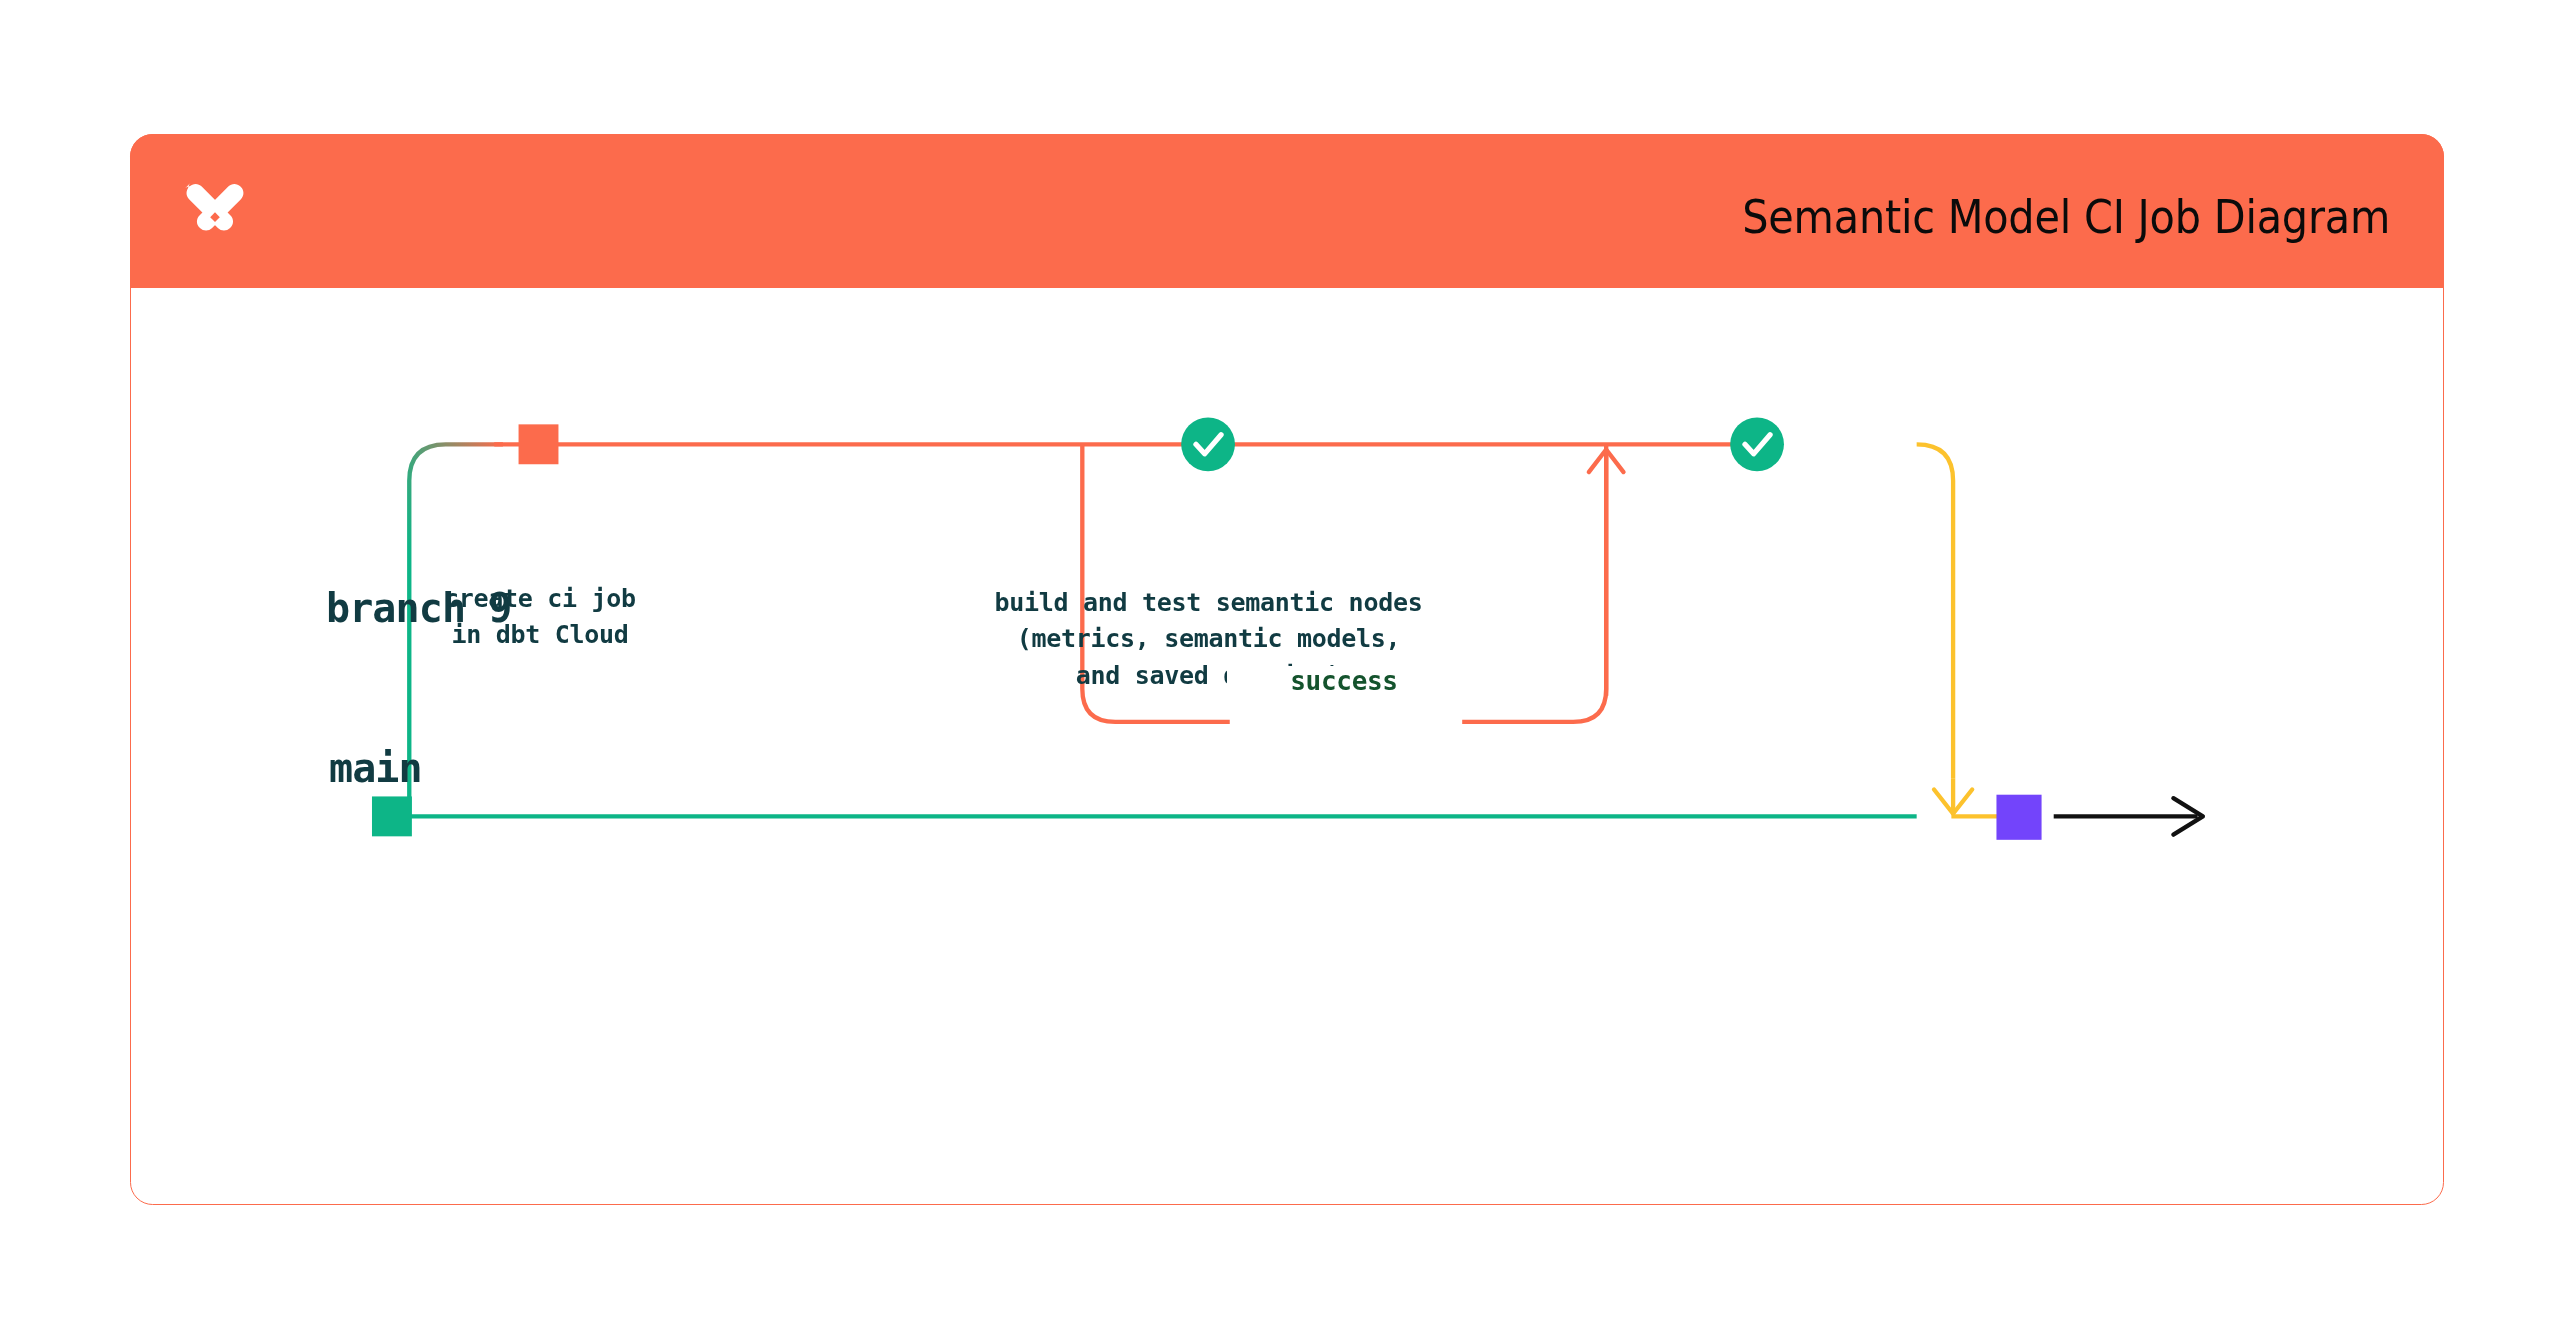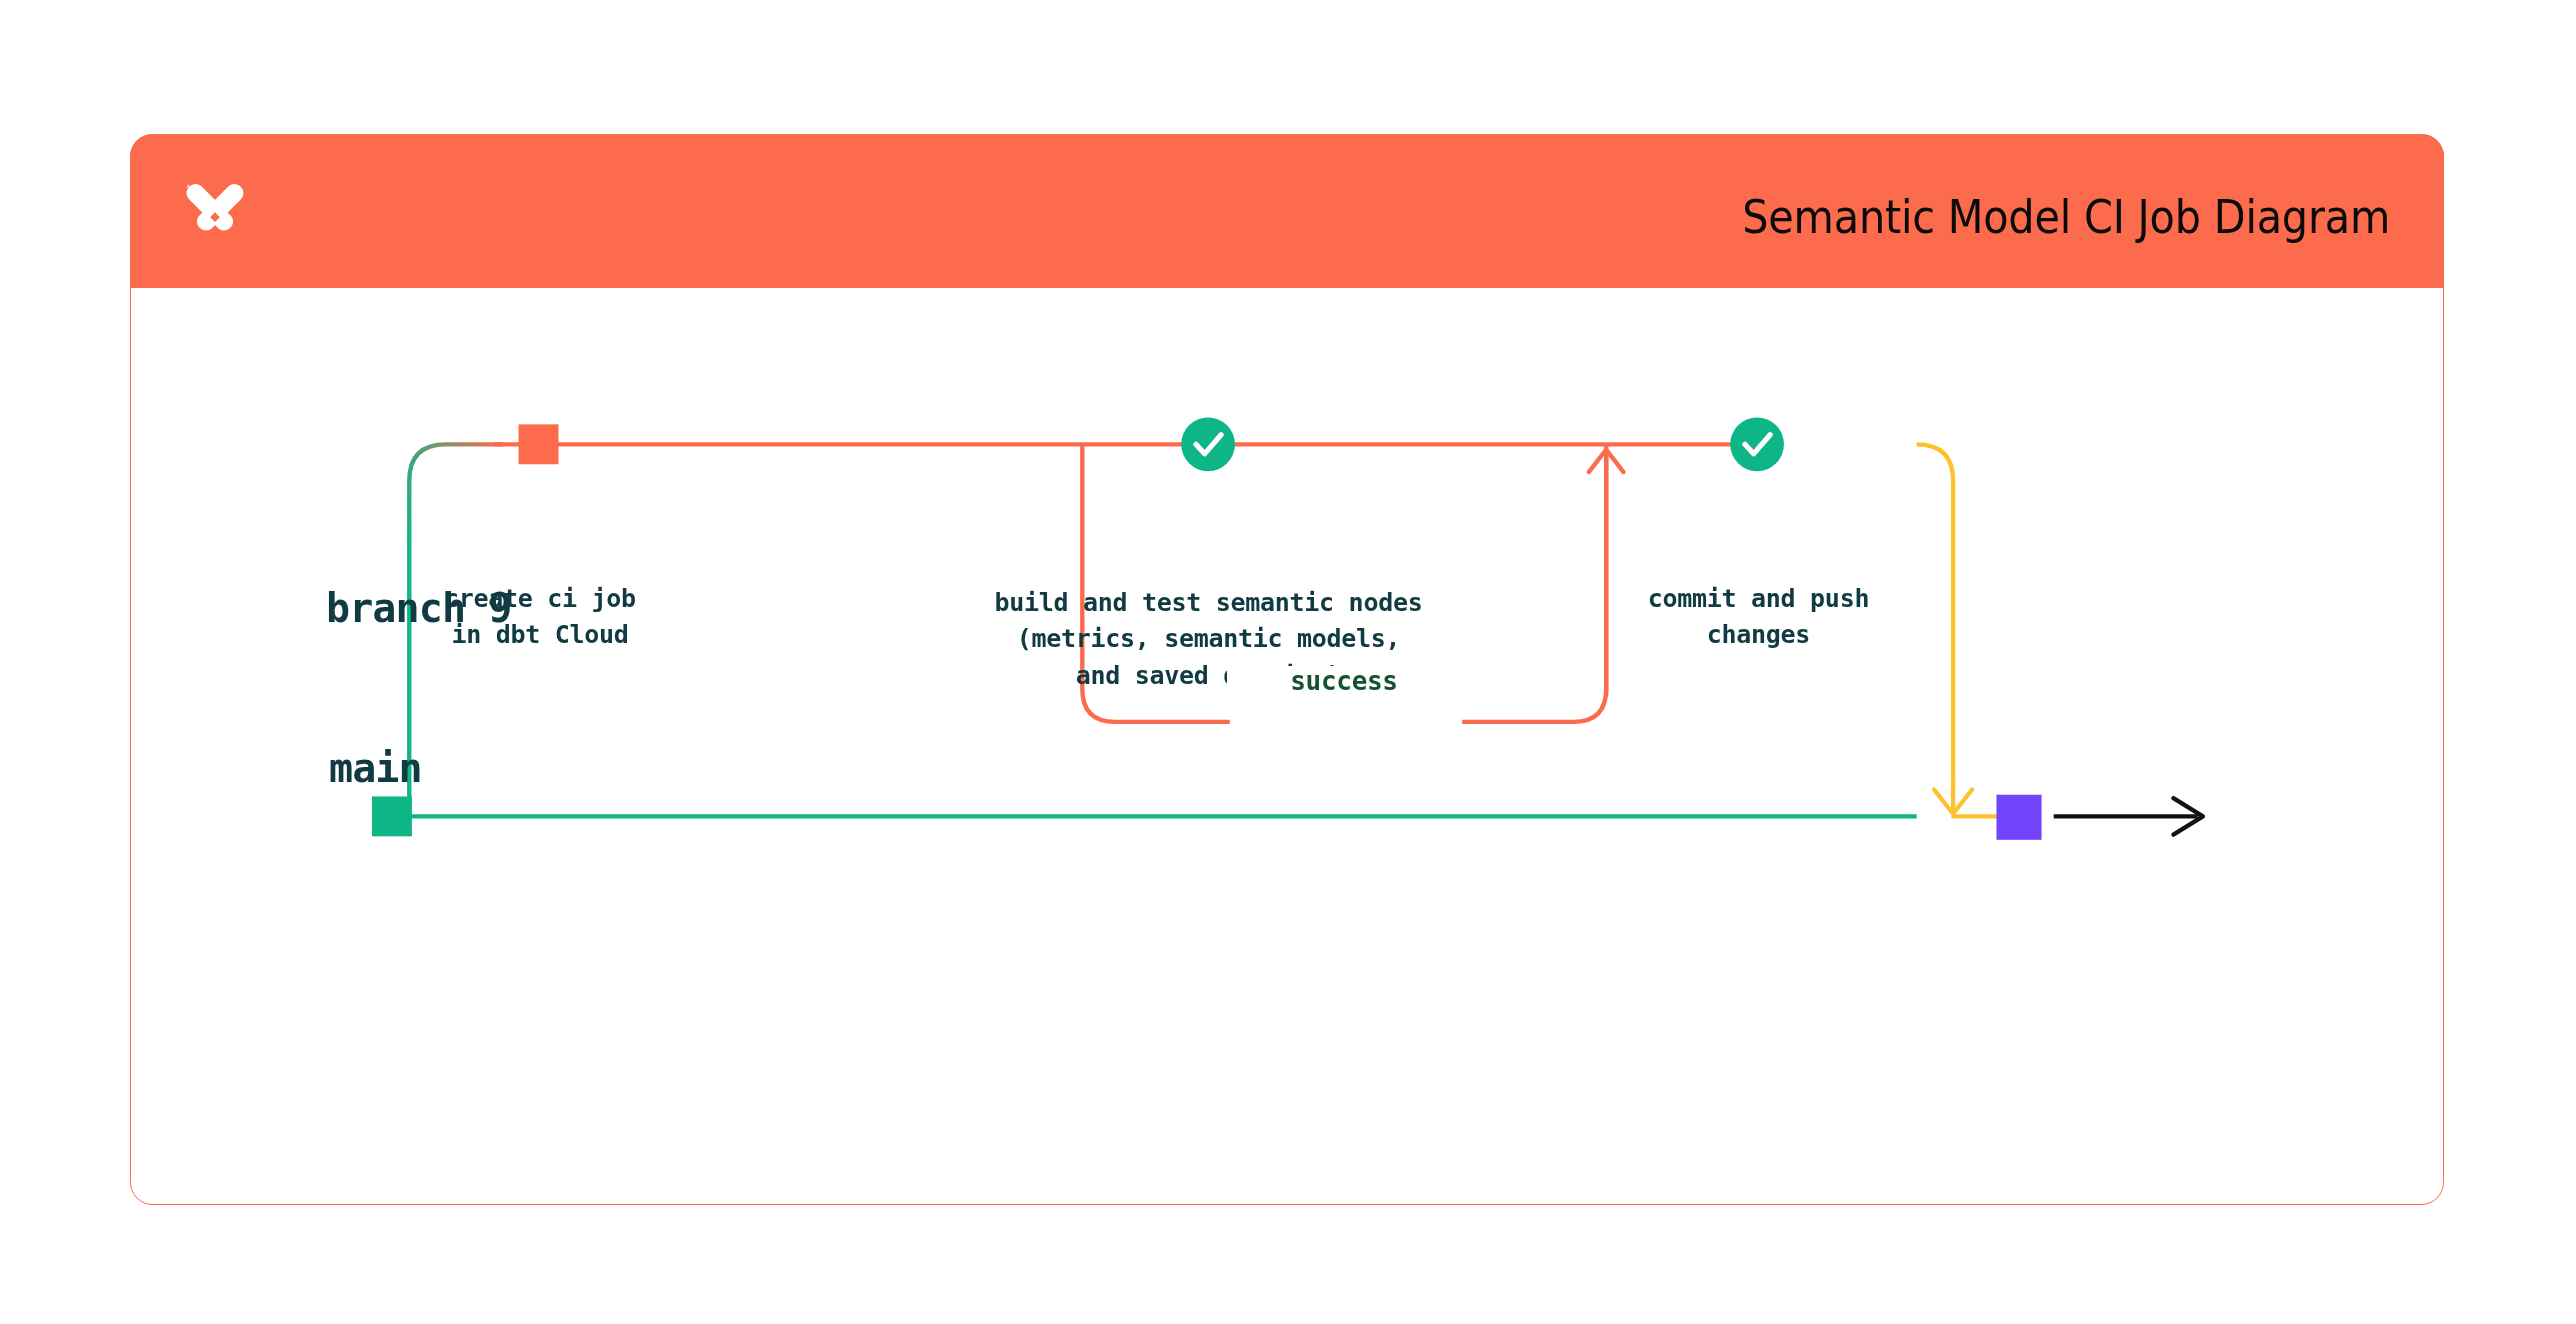--- a/index.html
+++ b/index.html
@@ -222,20 +222,18 @@
       </svg>
 
       <div class="lane-label lane-branch1">branch 9</div>
       <div class="lane-label lane-main">main</div>
 
       <div class="node-caption cap-create">create ci job
 in dbt Cloud</div>
       <div class="node-caption cap-build">build and test semantic nodes
 (metrics, semantic models,
 and saved queries)</div>
-      <div class="node-caption cap-commit">commit and push
-changes</div>
 
       <div class="success-label">success</div>
     </div>
   </div>
 </div>
 
 
 </body></html>

